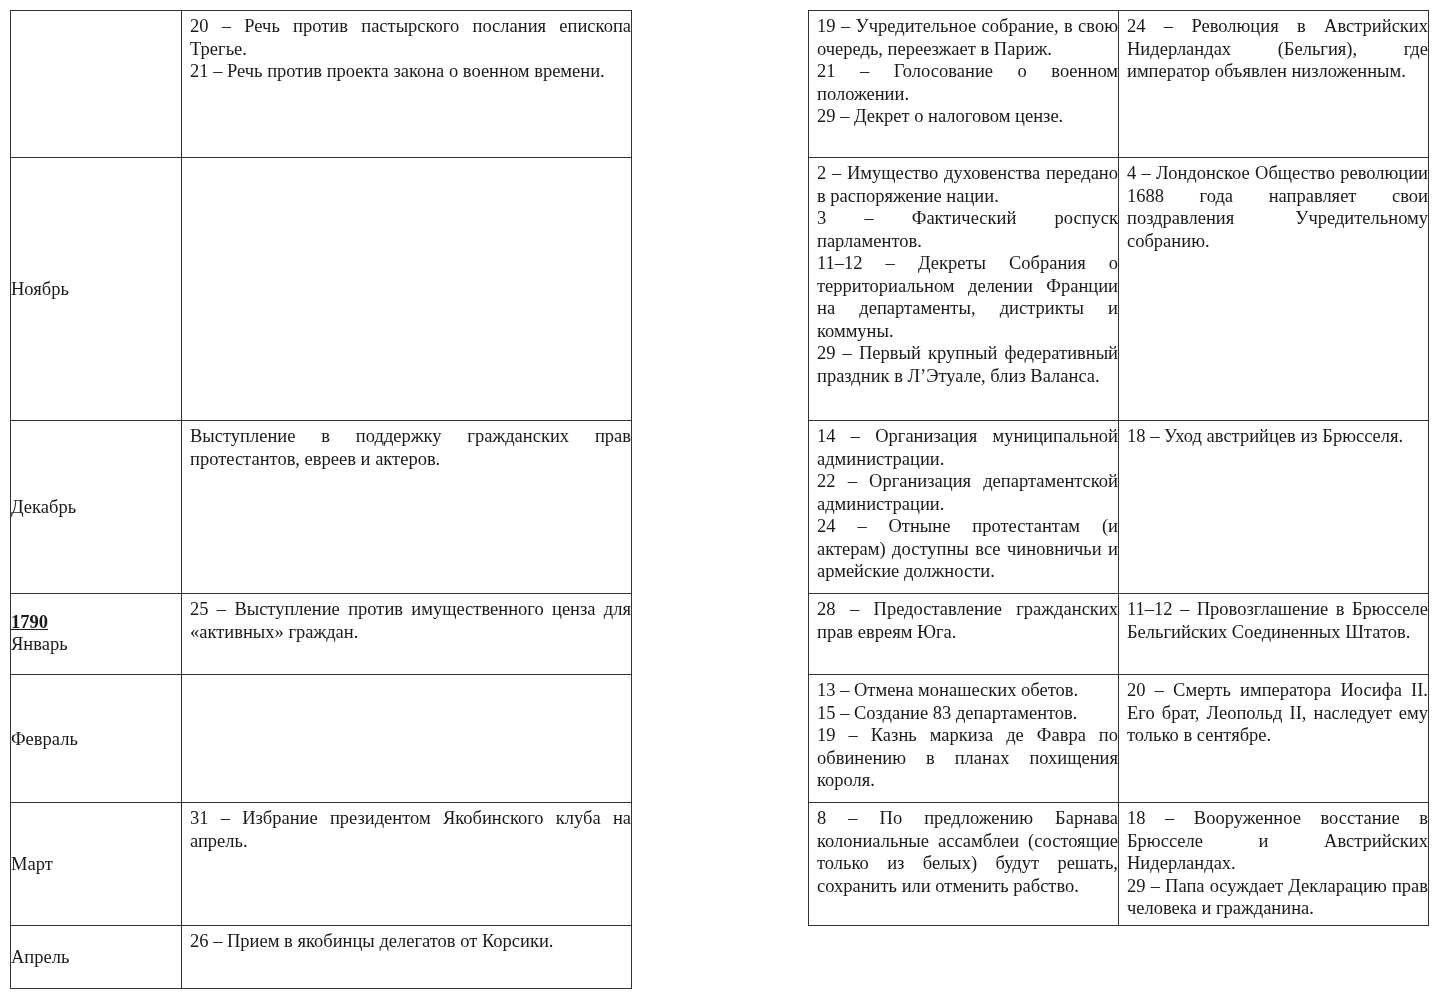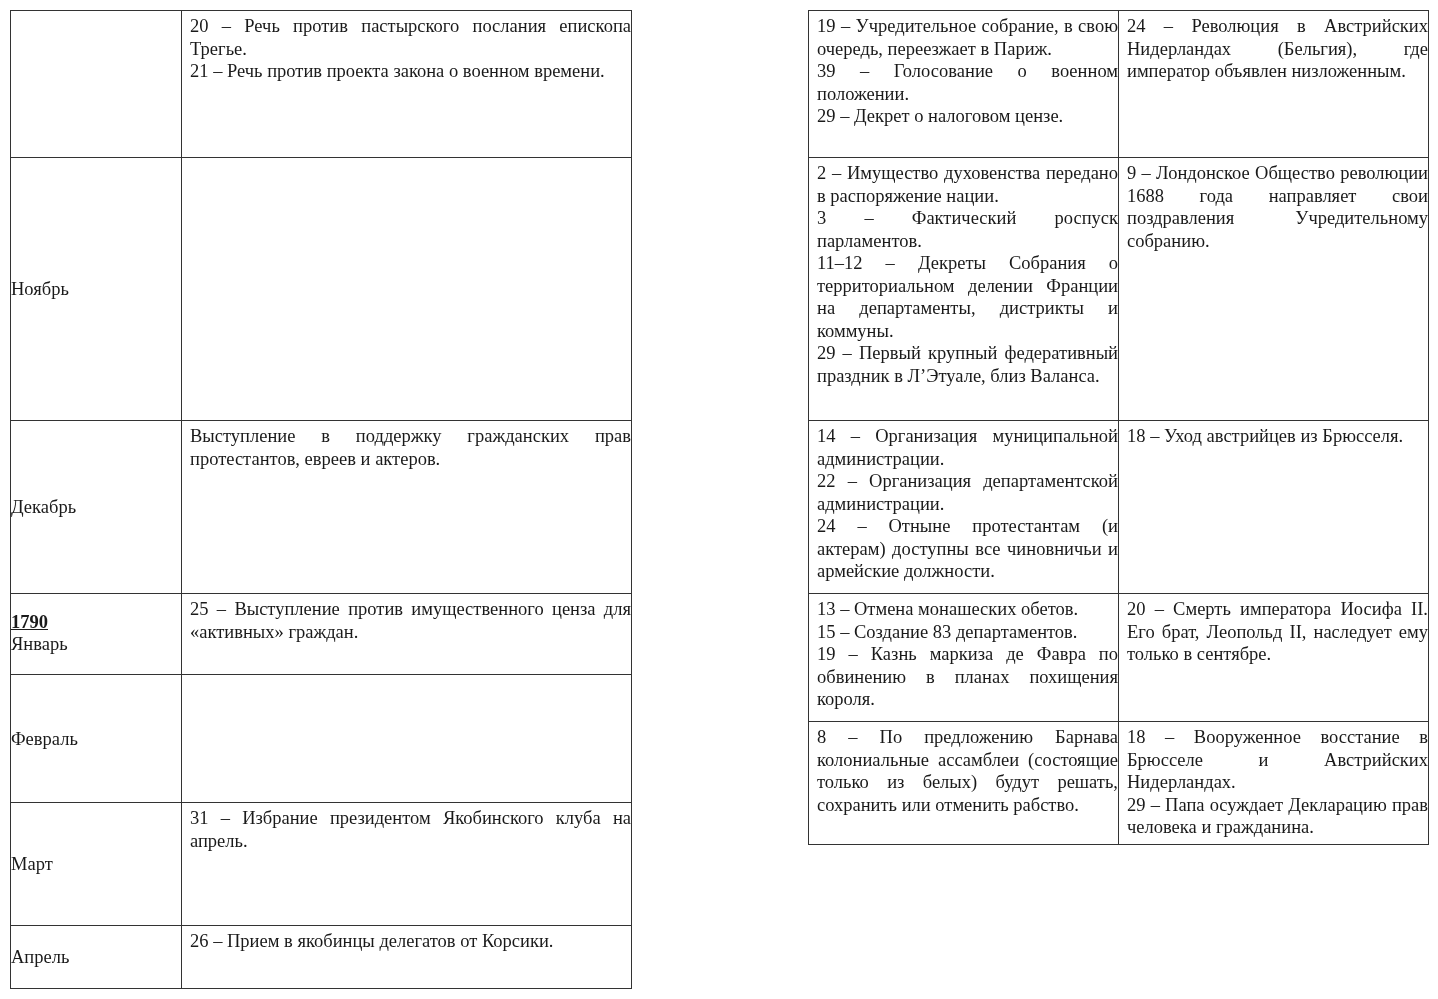--- a/index.html
+++ b/index.html
@@ -96,46 +96,54 @@
 
 <table id="right-table" class="tbl">
   <colgroup>
       <col class="c1">
       <col class="c2">
     </colgroup>
   <tbody>
       <tr class="r1">
         <td>
           <span class="event-line">19 – Учредительное собрание, в свою очередь, переезжает в Париж.</span>
-          <span class="event-line">39 – Голосование о военном положении.</span>
+          <span class="event-line">21 – Голосование о военном положении.</span>
           <span class="event-line">29 – Декрет о налоговом цензе.</span>
         </td>
         <td>
           <span class="event-line">24 – Революция в Австрийских Нидерландах (Бельгия), где император объявлен низложенным.</span>
         </td>
       </tr>
       <tr class="r2">
         <td>
           <span class="event-line">2 – Имущество духовенства передано в распоряжение нации.</span>
           <span class="event-line">3 – Фактический роспуск парламентов.</span>
           <span class="event-line">11–12 – Декреты Собрания о территориальном делении Франции на департаменты, дистрикты и коммуны.</span>
           <span class="event-line">29 – Первый крупный федеративный праздник в Л’Этуале, близ Валанса.</span>
         </td>
         <td>
-          <span class="event-line">9 – Лондонское Общество революции 1688 года направляет свои поздравления Учредительному собранию.</span>
+          <span class="event-line">4 – Лондонское Общество революции 1688 года направляет свои поздравления Учредительному собранию.</span>
         </td>
       </tr>
       <tr class="r3">
         <td>
           <span class="event-line">14 – Организация муниципальной администрации.</span>
           <span class="event-line">22 – Организация департаментской администрации.</span>
           <span class="event-line">24 – Отныне протестантам (и актерам) доступны все чиновничьи и армейские должности.</span>
         </td>
         <td>
           <span class="event-line">18 – Уход австрийцев из Брюсселя.</span>
+        </td>
+      </tr>
+      <tr class="r4">
+        <td>
+          <span class="event-line">28 – Предоставление гражданских прав евреям Юга.</span>
+        </td>
+        <td>
+          <span class="event-line">11–12 – Провозглашение в Брюсселе Бельгийских Соединенных Штатов.</span>
         </td>
       </tr>
       <tr class="r5">
         <td>
           <span class="event-line">13 – Отмена монашеских обетов.</span>
           <span class="event-line">15 – Создание 83 департаментов.</span>
           <span class="event-line">19 – Казнь маркиза де Фавра по обвинению в планах похищения короля.</span>
         </td>
         <td>
           <span class="event-line">20 – Смерть императора Иосифа II. Его брат, Леопольд II, наследует ему только в сентябре.</span>

